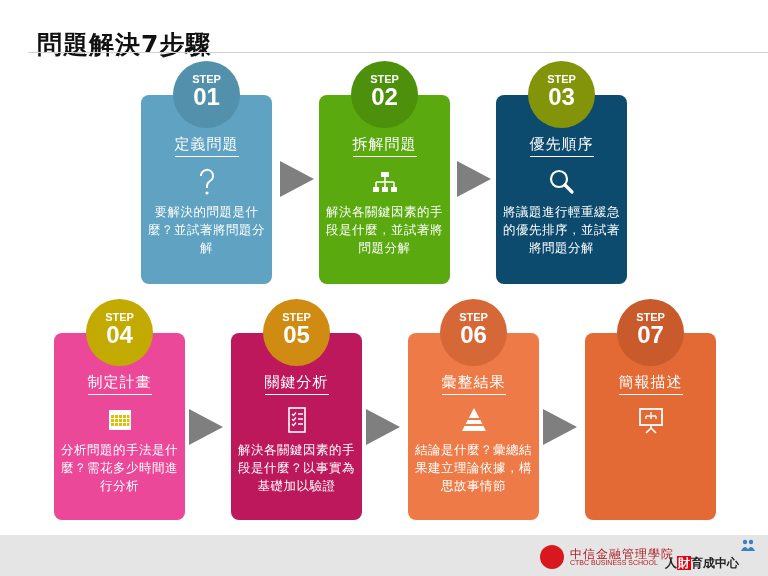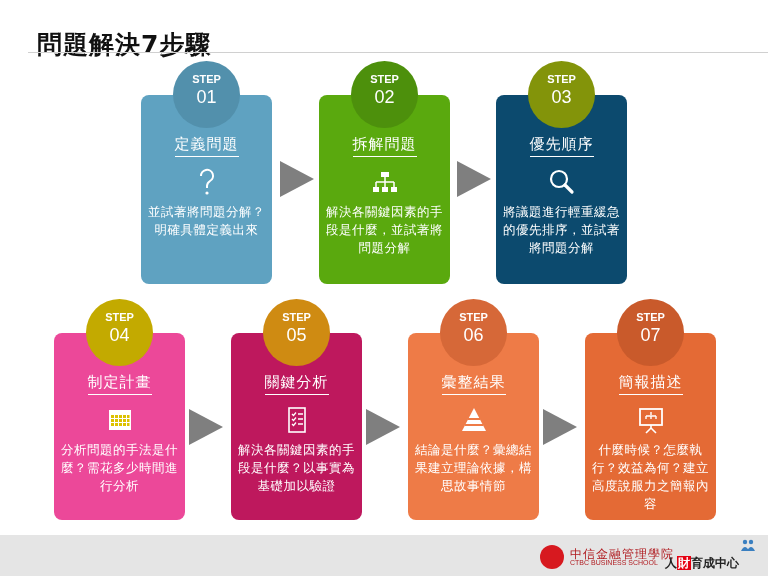--- a/index.html
+++ b/index.html
@@ -4,21 +4,21 @@
 <style>
   html, body { margin:0; padding:0; }
   body { width:768px; height:576px; position:relative; background:#ffffff; overflow:hidden;
          font-family: "DejaVu Sans", "Liberation Sans", sans-serif; }
   .title { position:absolute; left:37px; top:28px; font-size:25px; font-weight:bold; color:#111; letter-spacing:1px; }
   .rule { position:absolute; left:28px; top:52px; width:740px; height:1px; background:#d0d0d0; }
   .step { position:absolute; width:131px; }
   .box { position:absolute; left:0; top:34px; width:131px; border-radius:8px; color:#fff; text-align:center; }
   .circle { position:absolute; left:32px; top:0; width:67px; height:67px; border-radius:50%; color:#fff; text-align:center; z-index:2; }
   .circle .lbl { display:block; font-family:"Liberation Sans", sans-serif; font-weight:bold; font-size:11px; margin-top:12px; line-height:12px; }
-  .circle .num { display:block; font-family:"Liberation Sans", sans-serif; font-weight:normal; font-size:18px; line-height:24px; }
+  .circle .num { display:block; font-family:"Liberation Sans", sans-serif; font-weight:bold; font-size:24px; line-height:24px; }
   .heading { display:inline-block; margin-top:40px; font-size:15px; padding-bottom:2px; border-bottom:1px solid #fff; letter-spacing:1px; }
   .icon { display:block; height:34px; margin:8px auto 0; }
   .desc { font-size:12.5px; line-height:18px; margin-top:4px; padding:0 6px; letter-spacing:0.5px; }
   .arrow { position:absolute; width:0; height:0; border-top:18px solid transparent; border-bottom:18px solid transparent; border-left:34px solid #7f7f7f; }
   .footer { position:absolute; left:0; top:535px; width:768px; height:41px; background:#e5e5e5; }
   .ctbc-logo { position:absolute; left:540px; top:545px; width:24px; height:24px; border-radius:50%; background:#d7191f; }
   .ctbc-cn { position:absolute; left:570px; top:546px; font-size:12px; color:#b01c21; letter-spacing:1px; }
   .ctbc-en { position:absolute; left:570px; top:559px; font-size:7px; color:#b01c21; font-family:"Liberation Sans", sans-serif; }
   .hr-center { position:absolute; left:665px; top:555px; font-size:12px; font-weight:bold; color:#222; }
   .hr-center .red { background:#e60012; color:#fff; padding:0 1px; }
@@ -34,21 +34,21 @@
   <div class="circle" style="background:#5290ac;">
     <span class="lbl">STEP</span>
     <span class="num">01</span>
   </div>
   <div class="box" style="background:#5fa2c1; height:189px;">
     <span class="heading">定義問題</span>
     <svg class="icon" width="34" height="34" viewBox="0 0 34 34">
       <path d="M11 11 a6 6 0 1 1 9 5 q-3 2 -3 5 v2" stroke="#fff" stroke-width="2" fill="none"></path>
       <circle cx="17" cy="28" r="1.6" fill="#fff"></circle>
     </svg>
-    <div class="desc">並試著將問題分解？明確具體定義出來</div>
+    <div class="desc">要解決的問題是什麼？並試著將問題分解</div>
   </div>
 </div>
 
 <div class="arrow" style="left:280px; top:161px;"></div>
 
 <div class="step" style="left:319px; top:61px;">
   <div class="circle" style="background:#4d900c;">
     <span class="lbl">STEP</span>
     <span class="num">02</span>
   </div>
@@ -154,21 +154,20 @@
     <span class="lbl">STEP</span>
     <span class="num">07</span>
   </div>
   <div class="box" style="background:#e46a35; height:187px;">
     <span class="heading">簡報描述</span>
     <svg class="icon" width="34" height="34" viewBox="0 0 34 34">
       <rect x="6" y="6" width="22" height="16" stroke="#fff" stroke-width="1.8" fill="none"></rect>
       <path d="M17 9 v3 M12 13 h10 M12 13 v3 M17 13 v3 M22 13 v3" stroke="#fff" stroke-width="1.4" fill="none"></path>
       <path d="M17 22 v3 M17 25 l-5 5 M17 25 l5 5" stroke="#fff" stroke-width="1.6" fill="none"></path>
     </svg>
-    <div class="desc">什麼時候？怎麼執行？效益為何？建立高度說服力之簡報內容</div>
   </div>
 </div>
 
 <div class="footer"></div>
 <div class="ctbc-logo"></div>
 <div class="ctbc-cn">中信金融管理學院</div>
 <div class="ctbc-en">CTBC BUSINESS SCHOOL</div>
 <svg class="people-icon" viewBox="0 0 16 12">
   <circle cx="5" cy="3" r="2.2" fill="#3a7fc0"></circle>
     <circle cx="11" cy="3" r="2.2" fill="#3a7fc0"></circle>

